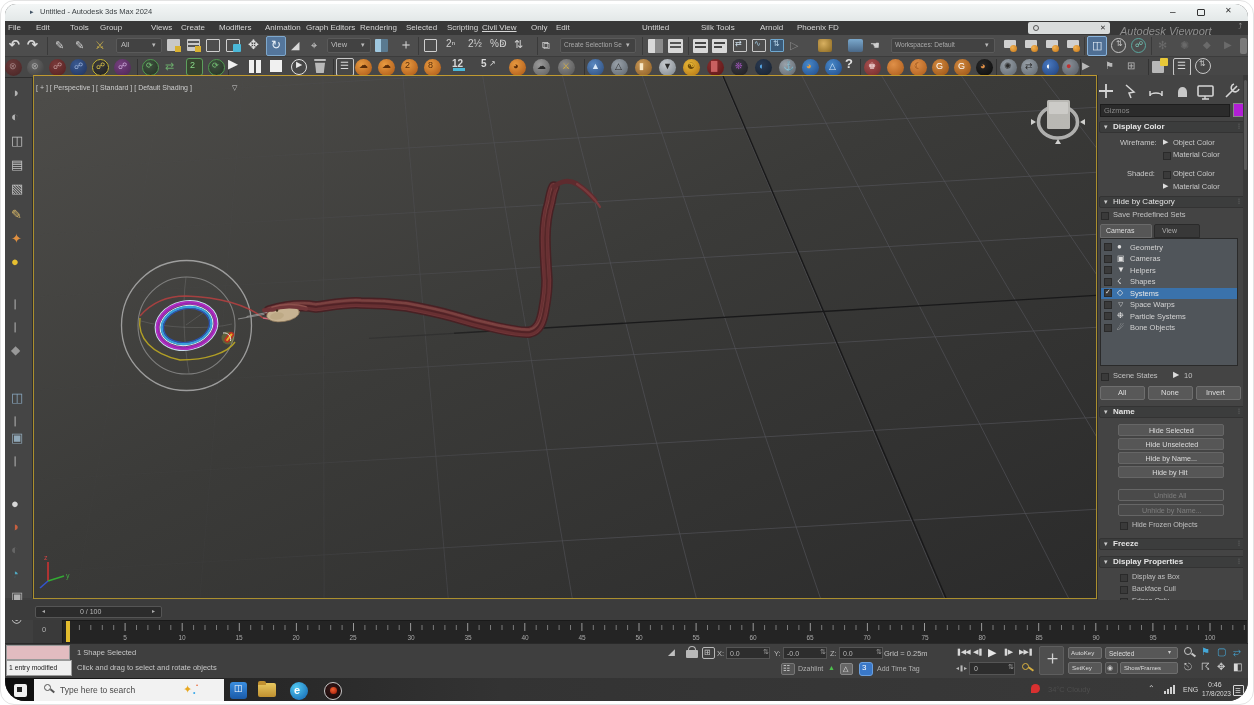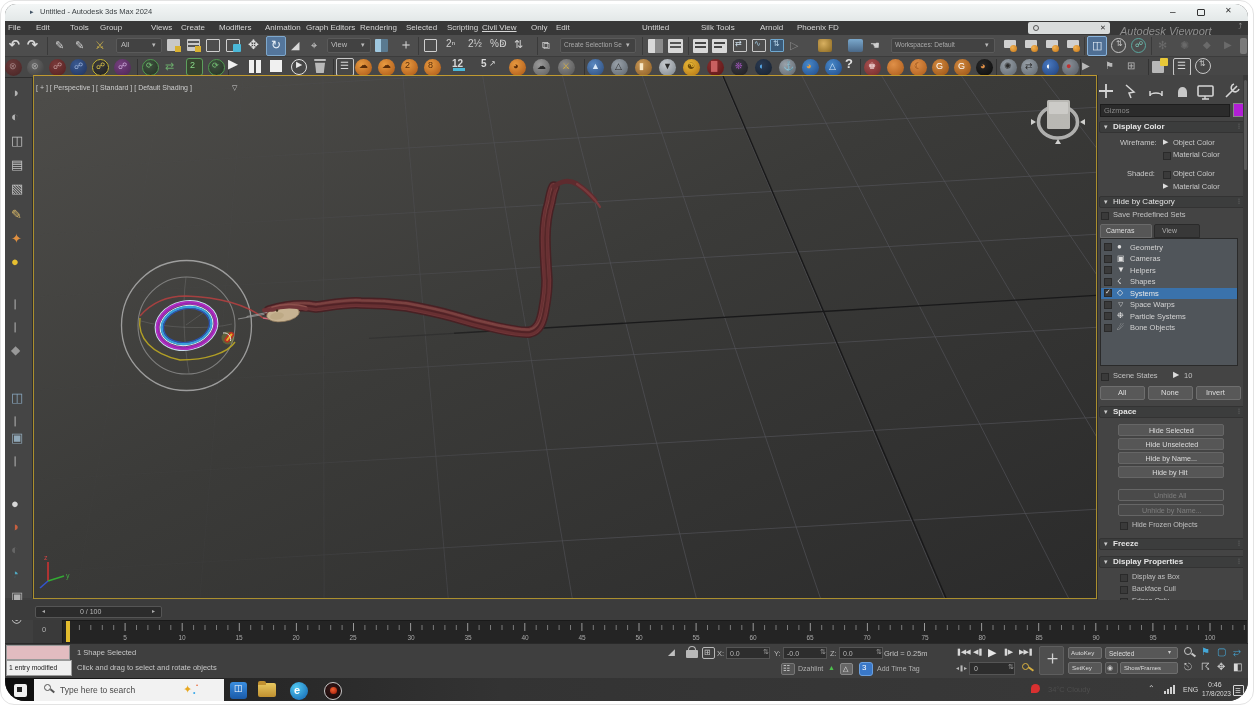--- a/index.html
+++ b/index.html
@@ -429,21 +429,21 @@
 <div class="t" style="left:1168px;top:367px;font-size:8px;color:#ddd;">▶</div>
 <div class="t" style="left:1179px;top:368px;font-size:7.5px;color:#c0c0c0;">10</div>
 <div style="left:1095px;top:382px;width:45px;height:14px;background:#585858;border:1px solid #6e6e6e;border-radius:2px;"></div>
 <div class="t" style="left:1113px;top:385px;font-size:7.5px;color:#ddd;">All</div>
 <div style="left:1143px;top:382px;width:45px;height:14px;background:#585858;border:1px solid #6e6e6e;border-radius:2px;"></div>
 <div class="t" style="left:1156px;top:385px;font-size:7.5px;color:#ddd;">None</div>
 <div style="left:1191px;top:382px;width:45px;height:14px;background:#585858;border:1px solid #6e6e6e;border-radius:2px;"></div>
 <div class="t" style="left:1201px;top:385px;font-size:7.5px;color:#ddd;">Invert</div>
 <div style="left:1094px;top:402px;width:146px;height:12px;background:#3c3d3d;border:1px solid #333;border-radius:2px;"></div>
     <div class="t" style="left:1099px;top:404px;font-size:7px;color:#ccc;">▾</div>
-    <div class="t" style="left:1108px;top:403.5px;font-size:8px;color:#e4e4e4;font-weight:bold;">Space</div>
+    <div class="t" style="left:1108px;top:403.5px;font-size:8px;color:#e4e4e4;font-weight:bold;">Name</div>
     <div class="t" style="left:1231px;top:404px;font-size:6px;color:#999;">⋮</div>
 <div style="left:1113px;top:420px;width:106px;height:12px;background:#565656;border:1px solid #666;border-radius:2px;"></div>
 <div class="t" style="left:1143.9px;top:422.5px;font-size:7.2px;color:#dddddd;">Hide Selected</div>
 <div style="left:1113px;top:434px;width:106px;height:12px;background:#565656;border:1px solid #666;border-radius:2px;"></div>
 <div class="t" style="left:1140.5px;top:436.5px;font-size:7.2px;color:#dddddd;">Hide Unselected</div>
 <div style="left:1113px;top:448px;width:106px;height:12px;background:#565656;border:1px solid #666;border-radius:2px;"></div>
 <div class="t" style="left:1140.5px;top:450.5px;font-size:7.2px;color:#dddddd;">Hide by Name...</div>
 <div style="left:1113px;top:462px;width:106px;height:12px;background:#565656;border:1px solid #666;border-radius:2px;"></div>
 <div class="t" style="left:1147.3px;top:464.5px;font-size:7.2px;color:#dddddd;">Hide by Hit</div>
 <div style="left:1113px;top:485px;width:106px;height:12px;background:#4a4a4a;border:1px solid #666;border-radius:2px;"></div>

